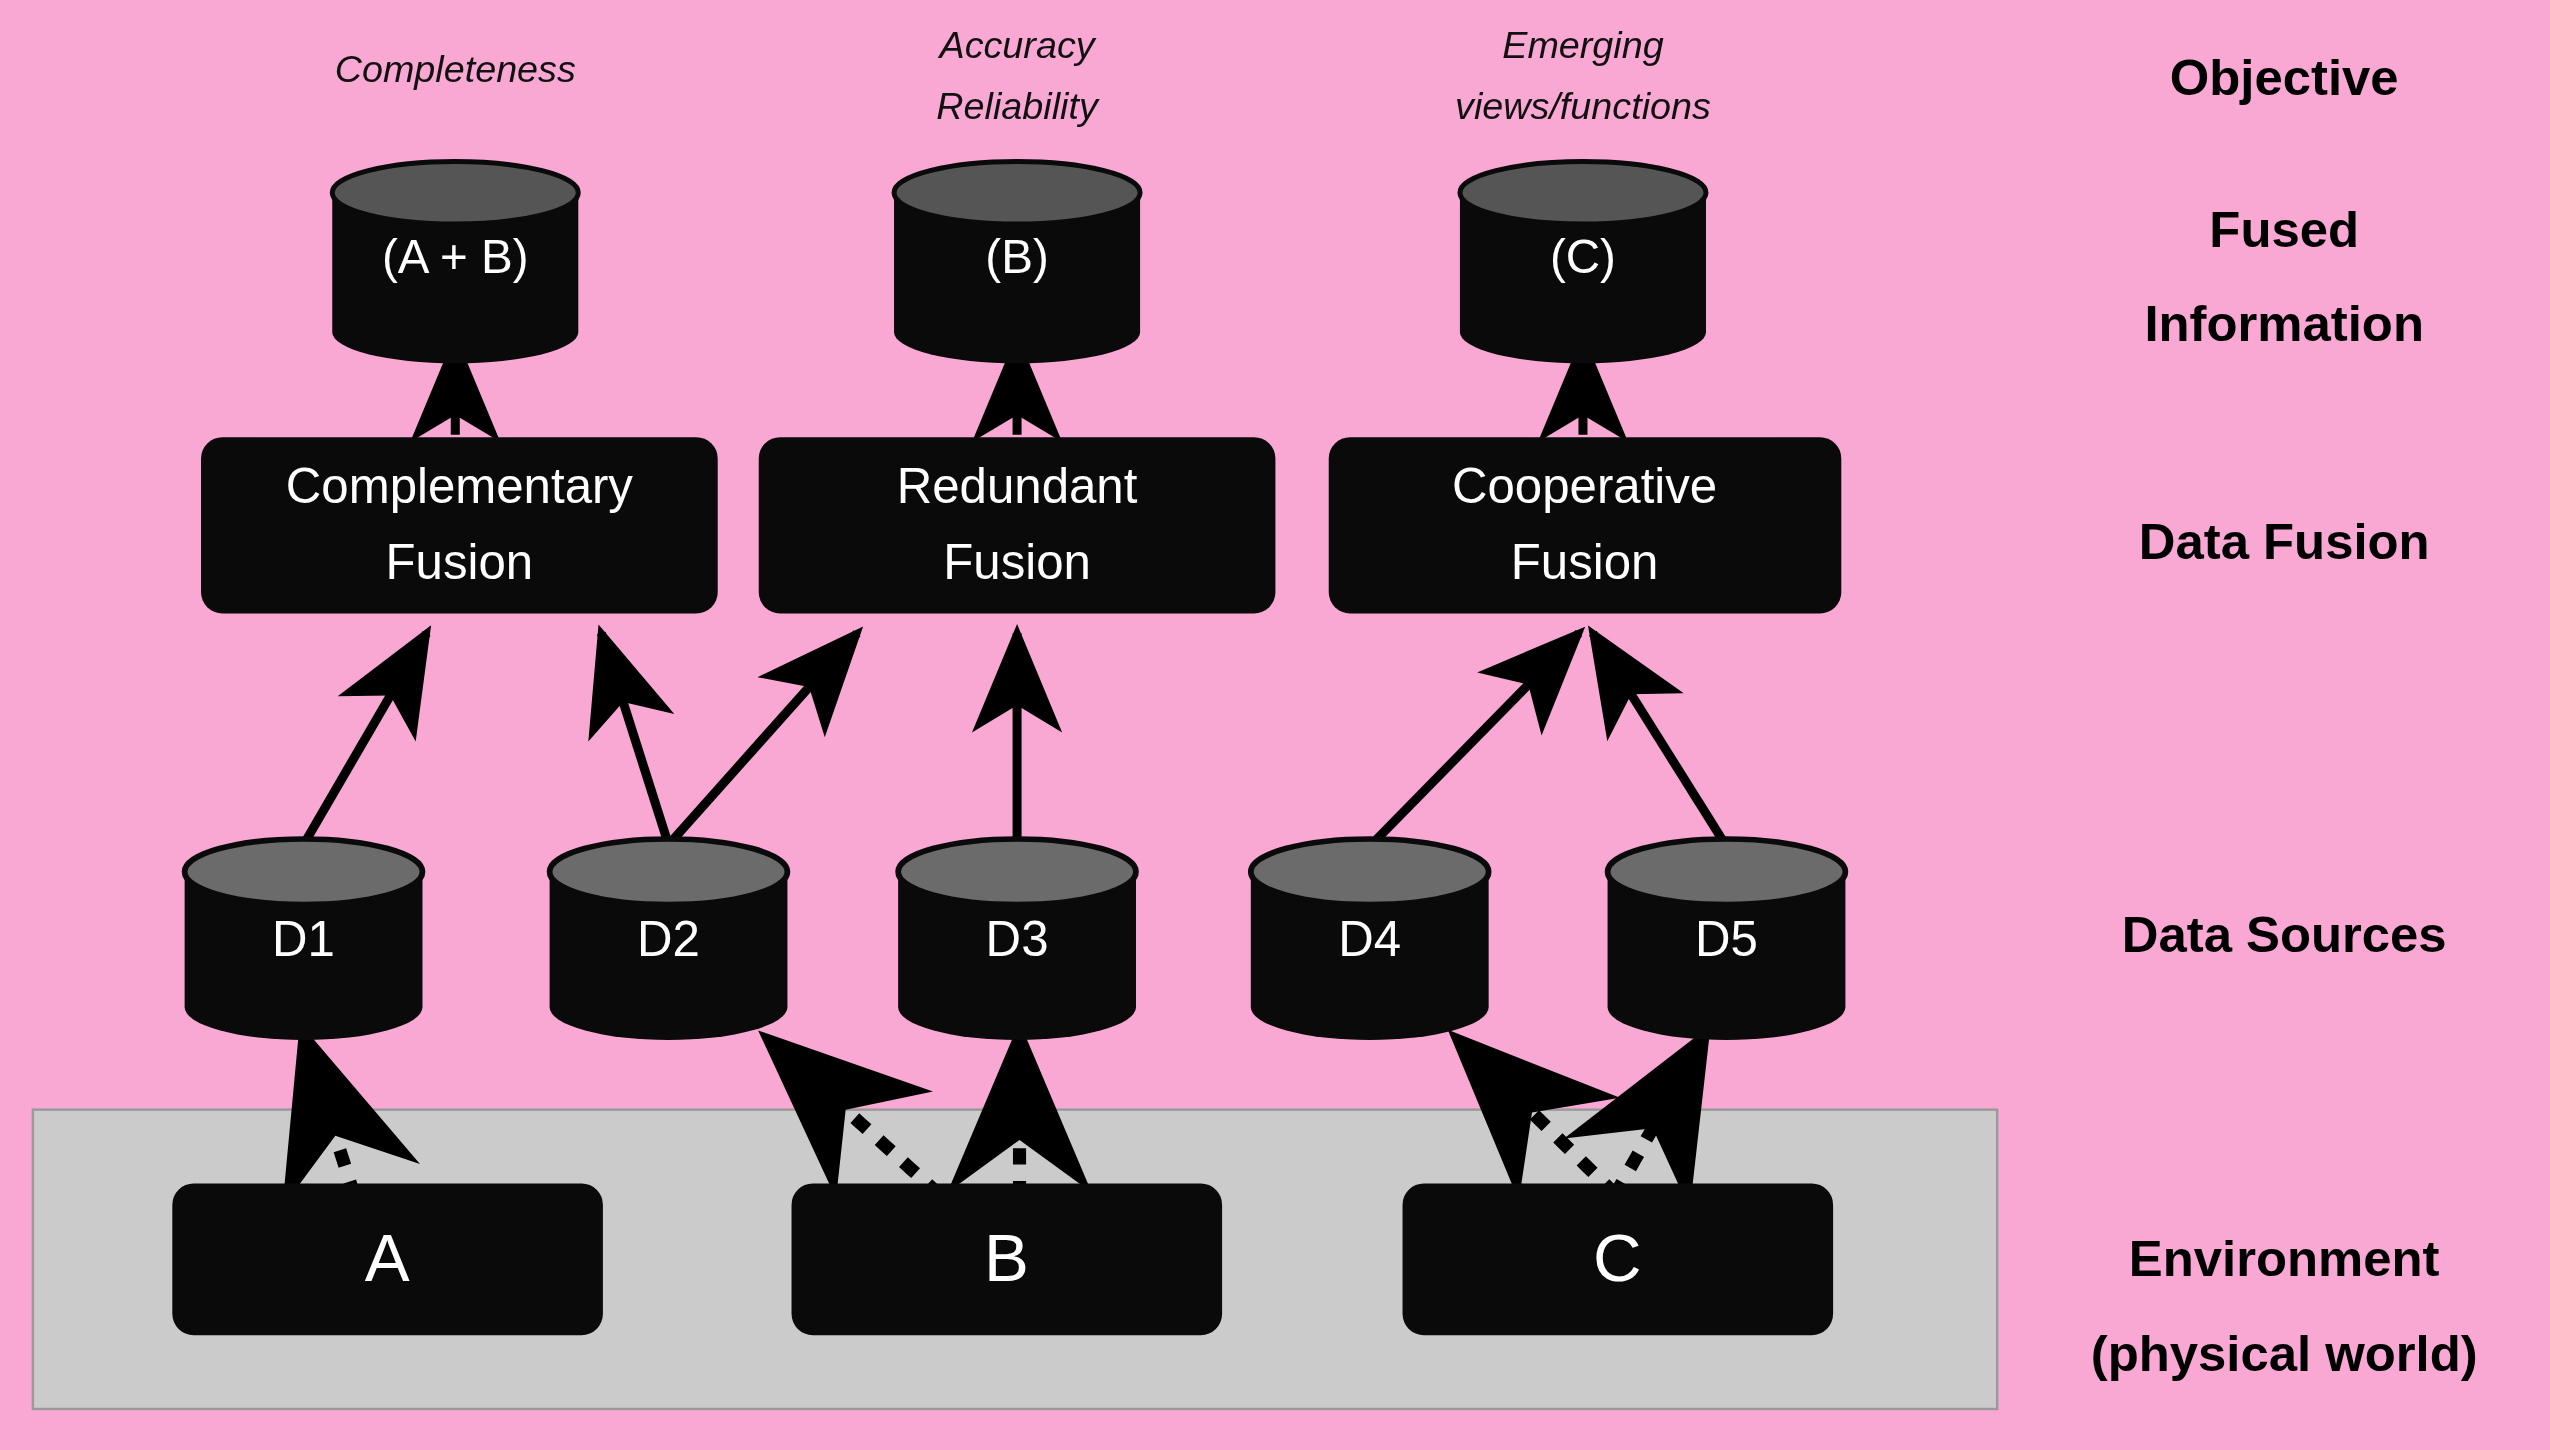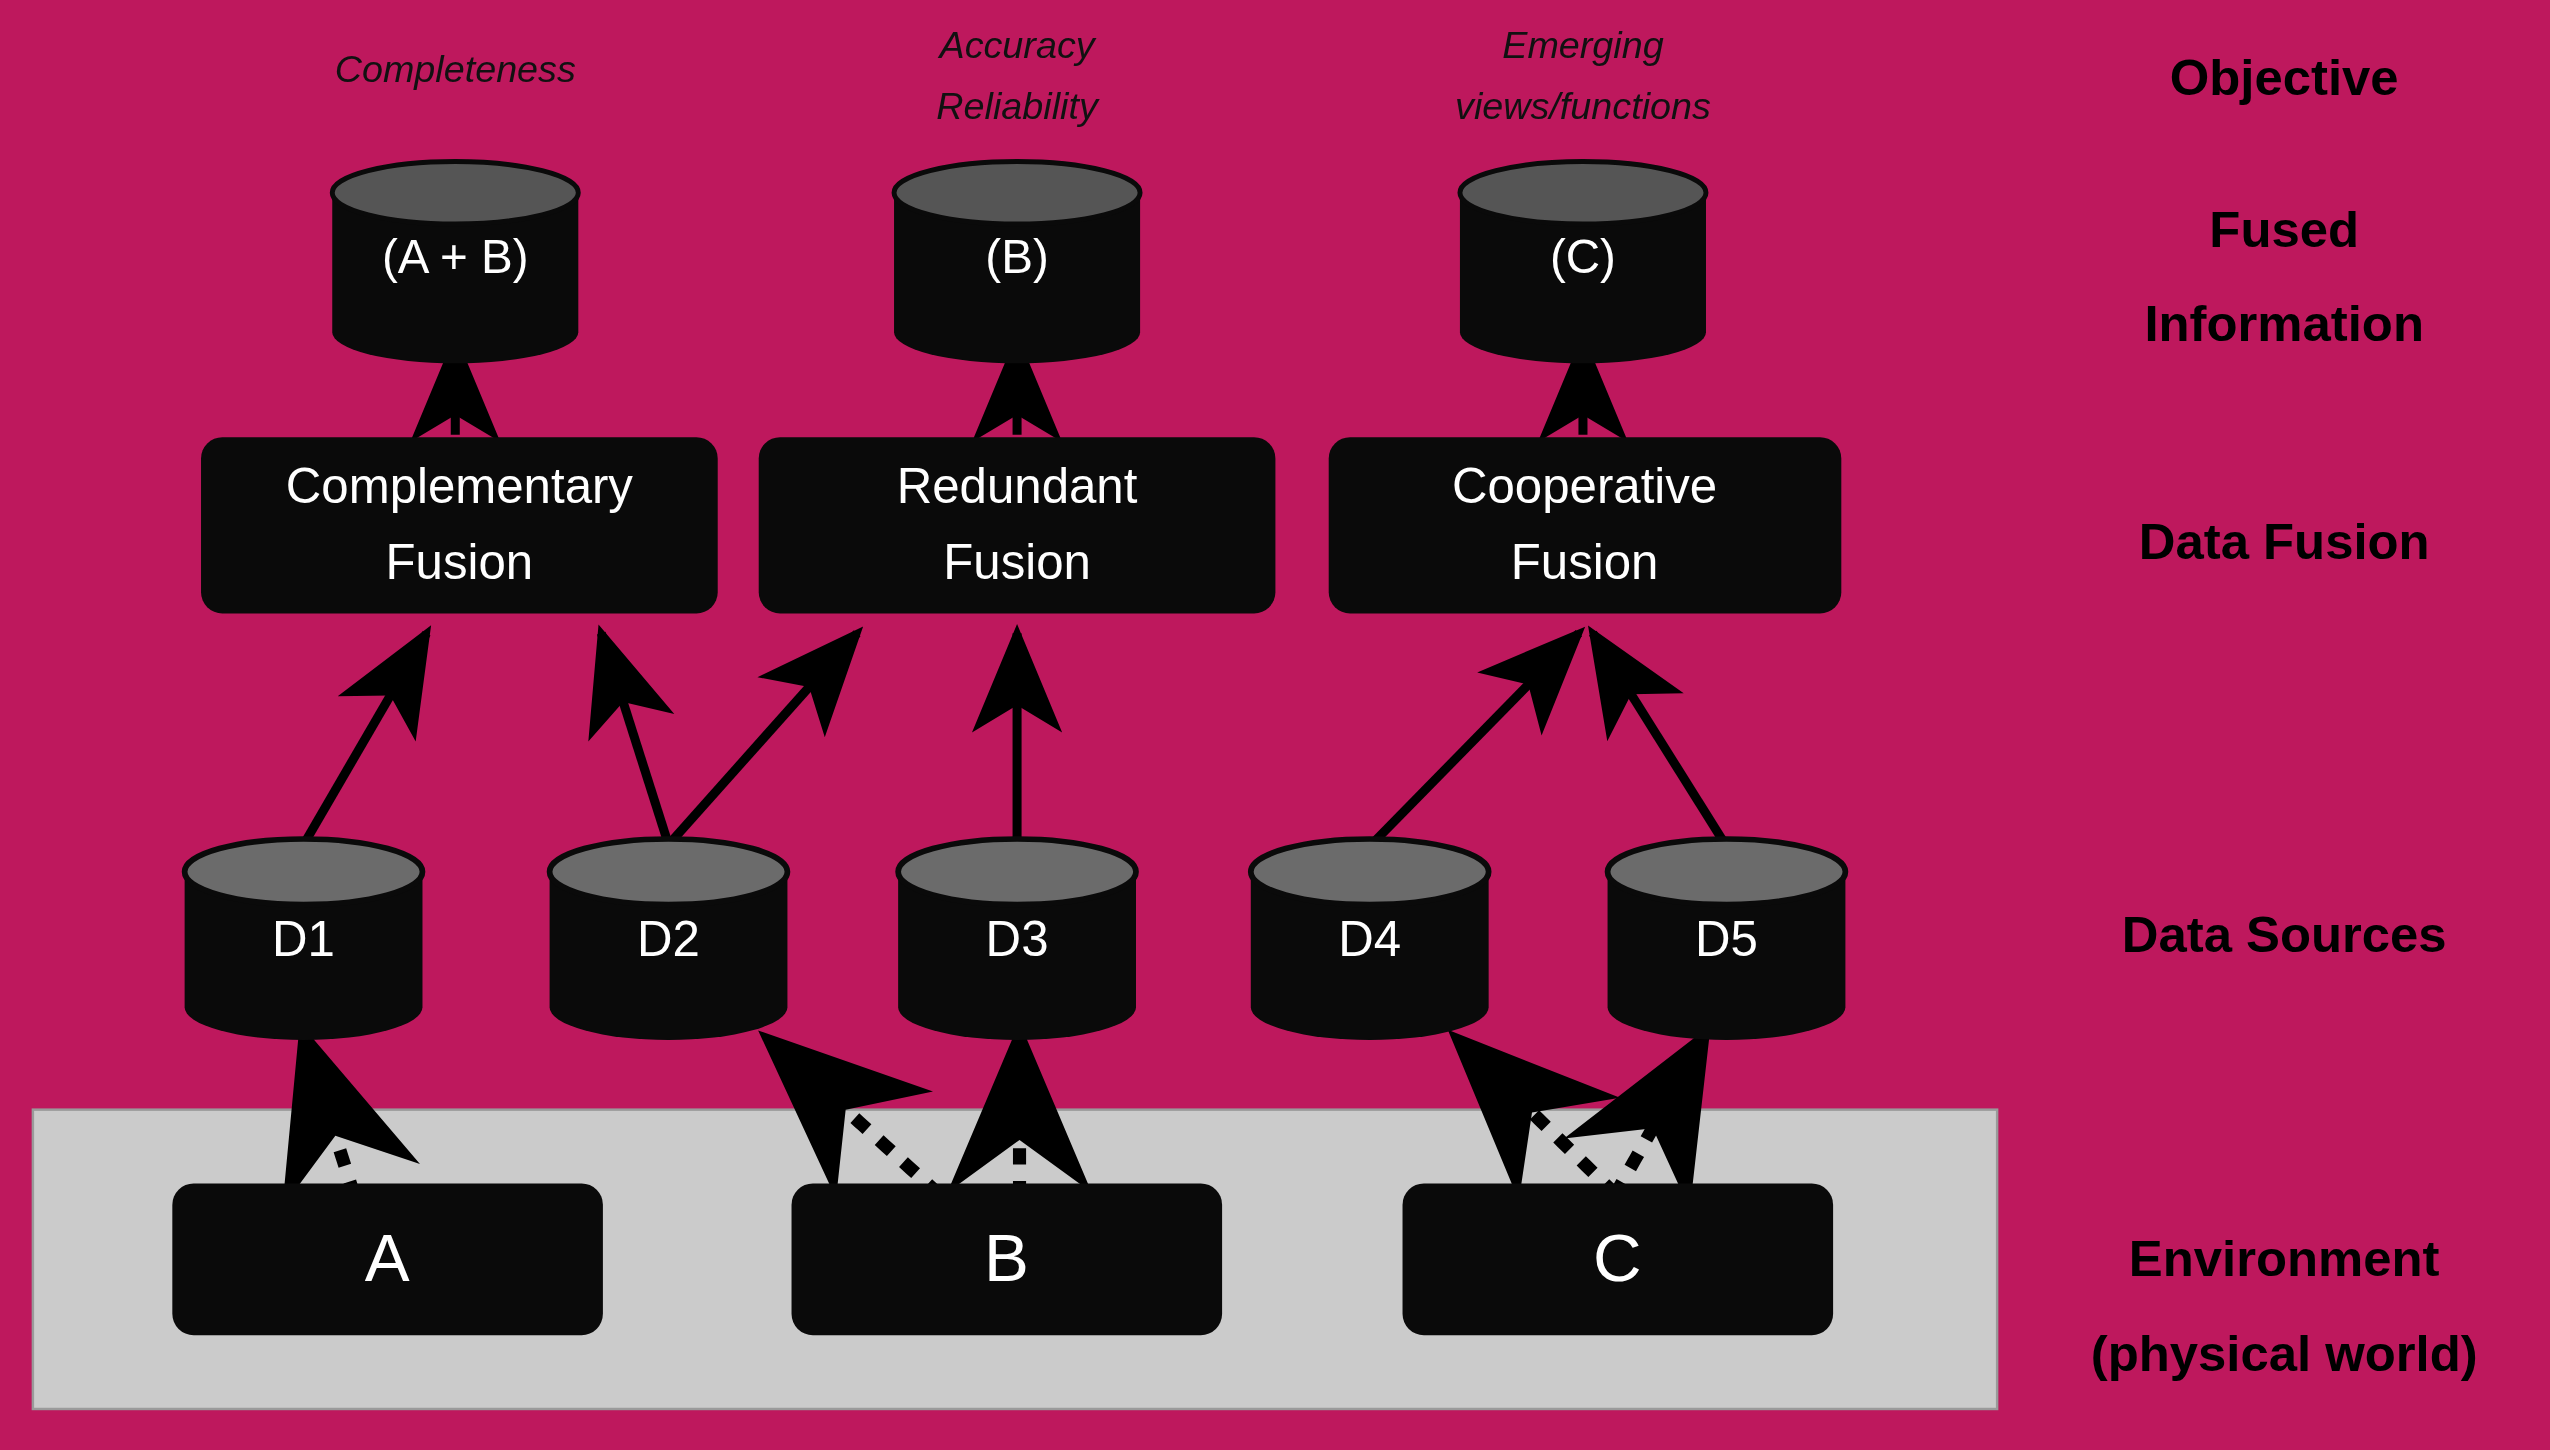--- a/index.html
+++ b/index.html
@@ -10,21 +10,21 @@
   body {
     width: 2550px;
     height: 1450px;
     font-family: "Liberation Sans", sans-serif;
     overflow: hidden;
   }
   #stage {
     position: relative;
     width: 2550px;
     height: 1450px;
-    background: #be185d;
+    background: #f9a8d4;
   }
   svg.diagram {
     position: absolute;
     left: 0;
     top: 0;
     width: 2550px;
     height: 1450px;
   }
   
   .objective-label {

